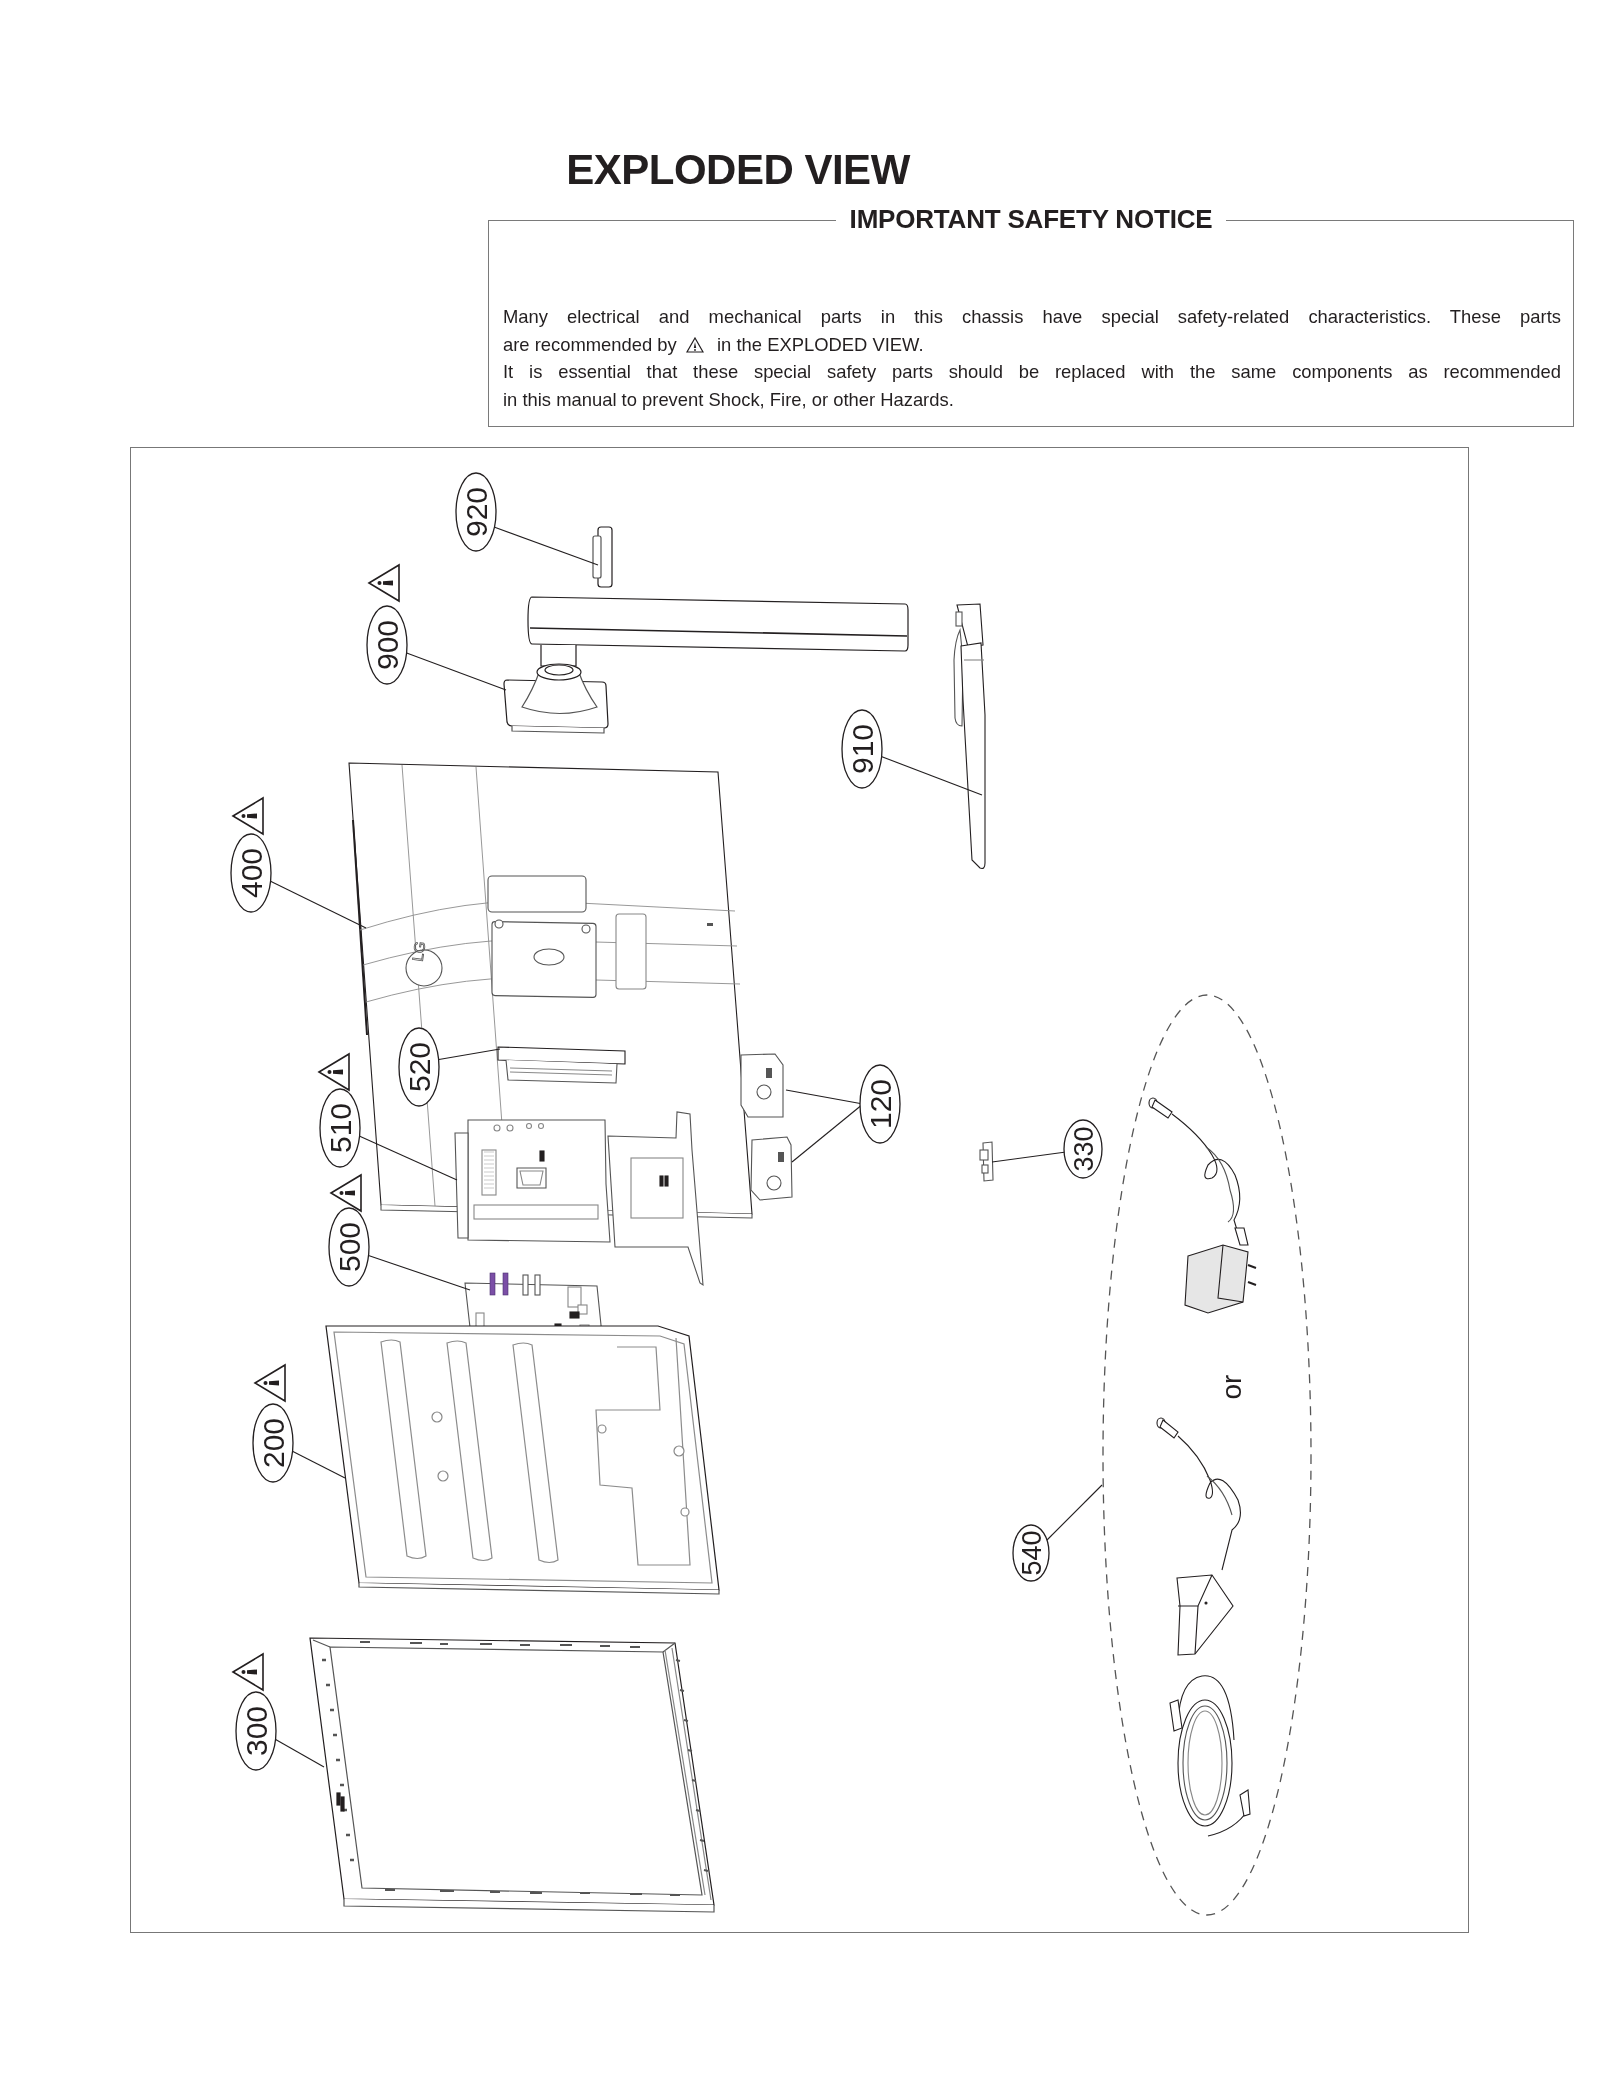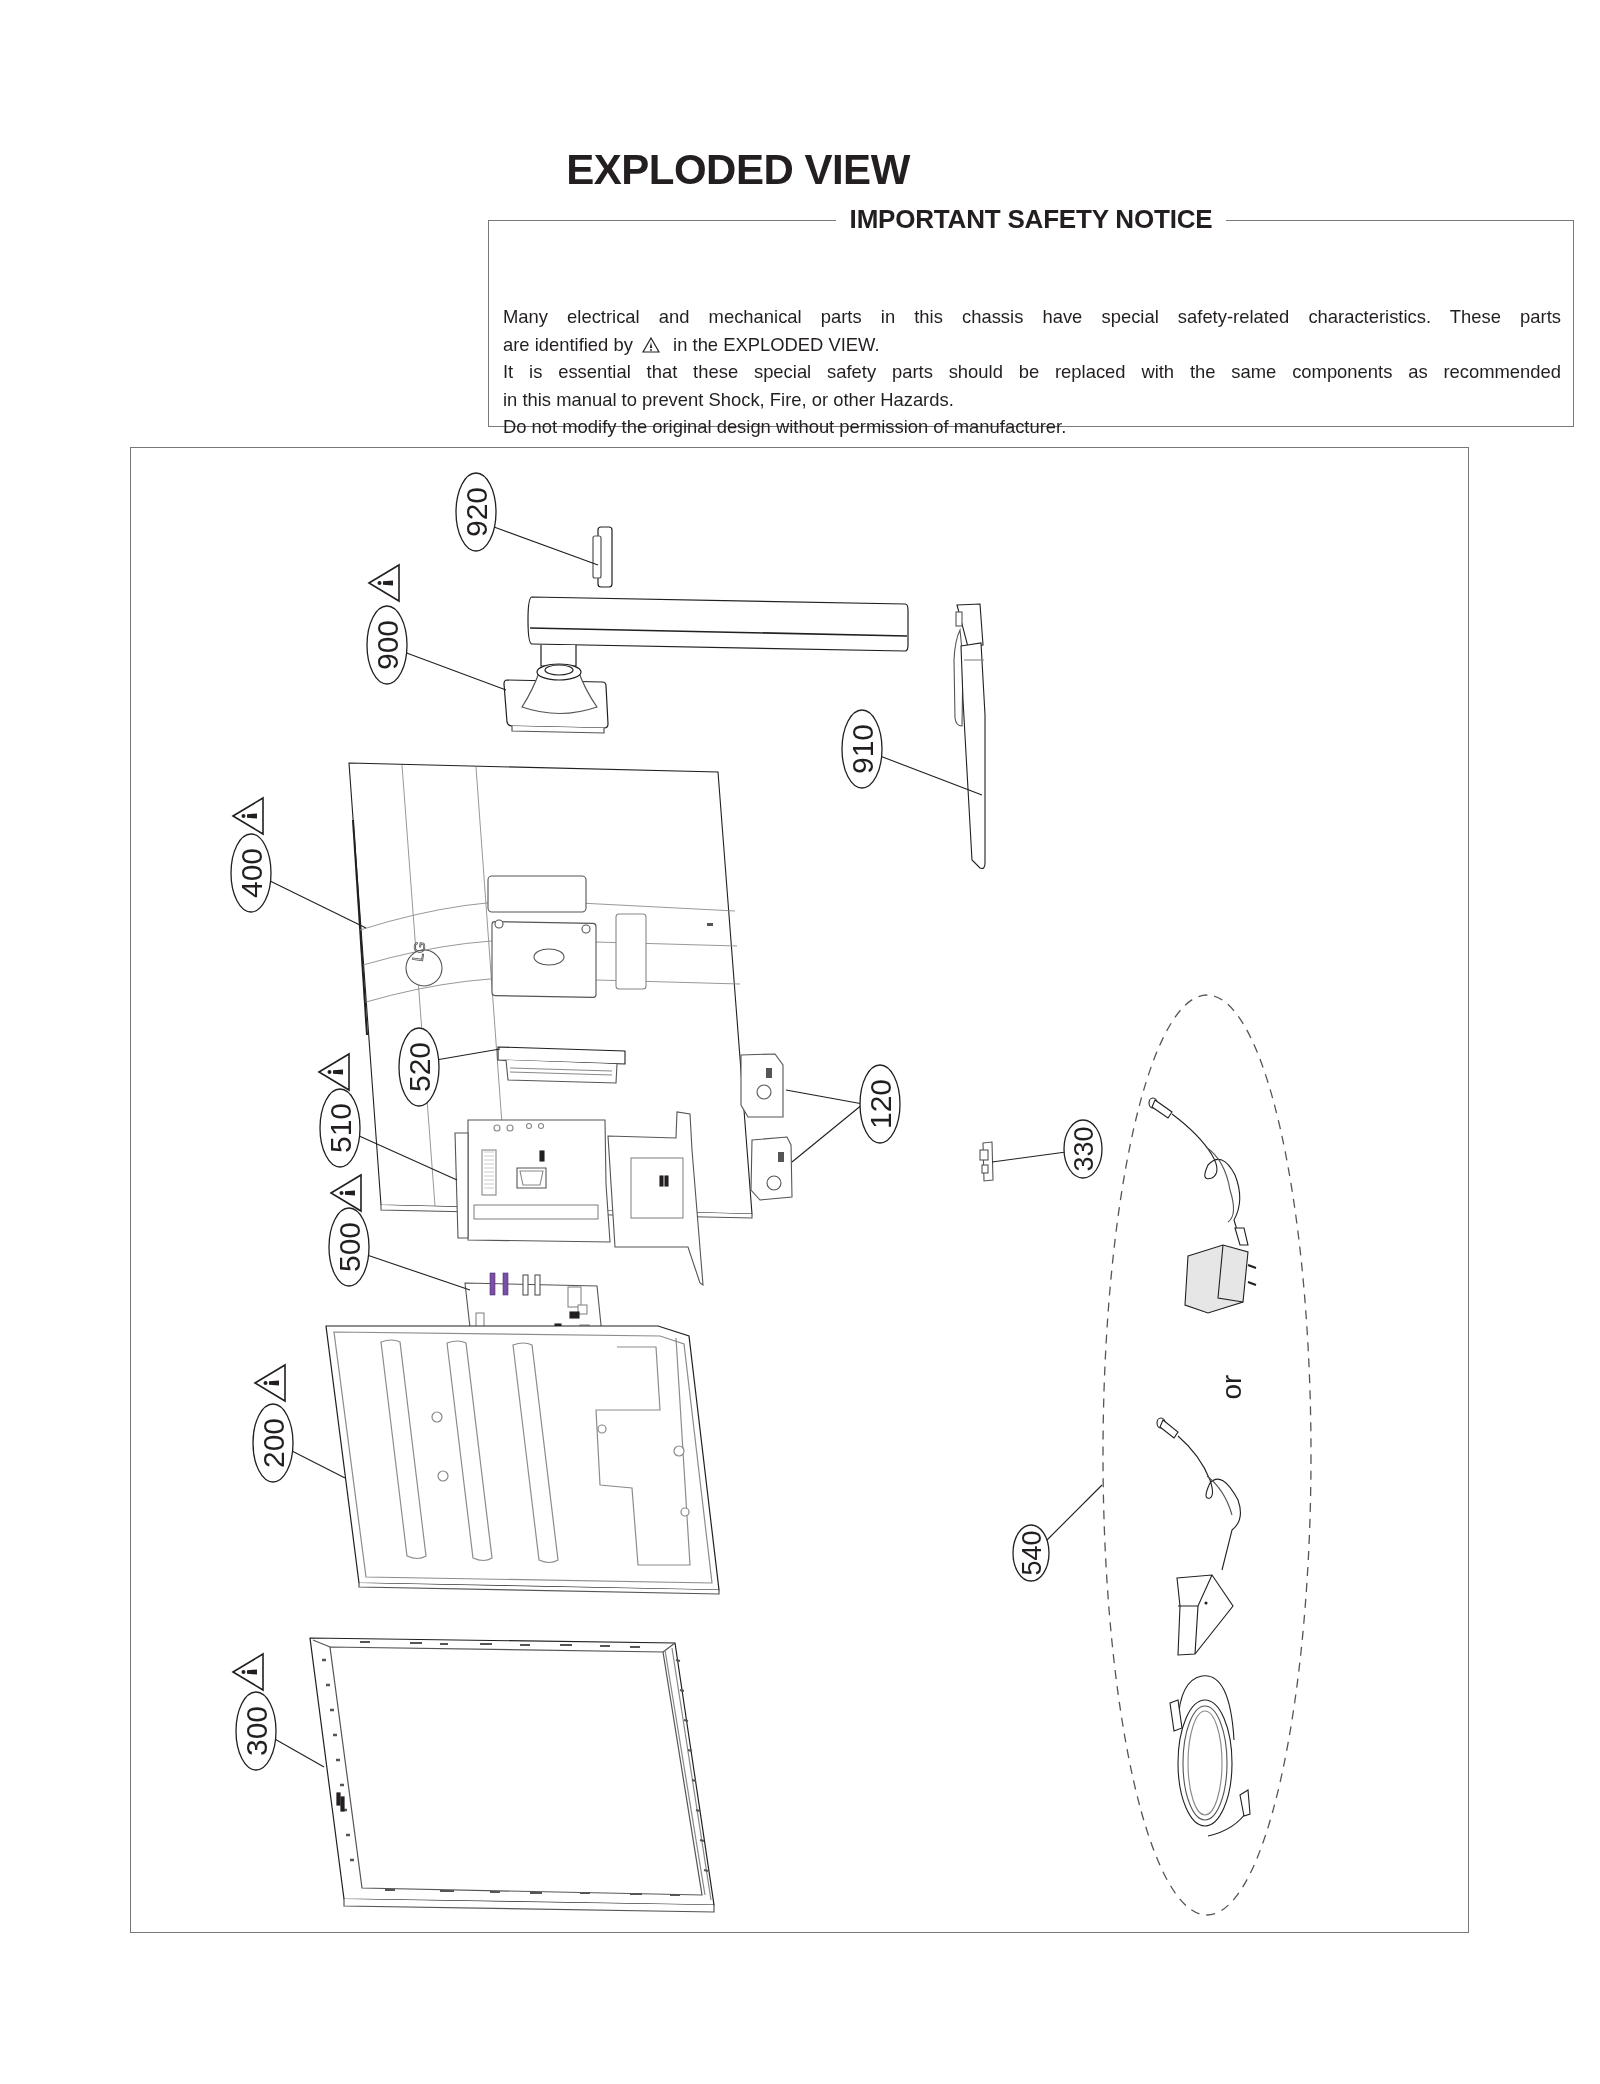--- a/index.html
+++ b/index.html
@@ -29,31 +29,30 @@
 
 <h1 class="page-title">EXPLODED VIEW</h1>
 
 <div class="notice">
   <div class="notice-heading">
     <span>IMPORTANT SAFETY NOTICE</span>
   </div>
   <div class="notice-body">
     <p class="justify-last">Many electrical and mechanical parts in this chassis have special safety-related characteristics. These parts</p>
     <p>
-      <span>are identified by</span>
+      <span>are recommended by</span>
       <svg class="warn-inline" viewBox="0 0 18 16">
         <polygon points="9,1 17,15 1,15" fill="none" stroke="#231f20" stroke-width="1.2"></polygon>
         <polygon points="9,5 10.2,11 7.8,11" fill="#231f20"></polygon>
         <circle cx="9" cy="13" r="0.9" fill="#231f20"></circle>
       </svg>
       <span>in the  EXPLODED VIEW.</span>
     </p>
     <p class="justify-last">It is essential that these special safety parts should be replaced with the same components as recommended</p>
     <p>in this manual to prevent Shock, Fire, or other Hazards.</p>
-    <p>Do not modify the original design without permission of manufacturer.</p>
   </div>
 </div>
 
 <div class="frame"></div>
 
 <svg class="diagram" width="1600" height="2084" viewBox="0 0 1600 2084">
   <defs>
 
     <g id="warn">
       <polygon points="-18,0 12,-18 12,18" fill="#fff" stroke="#231f20" stroke-width="1.6"></polygon>

